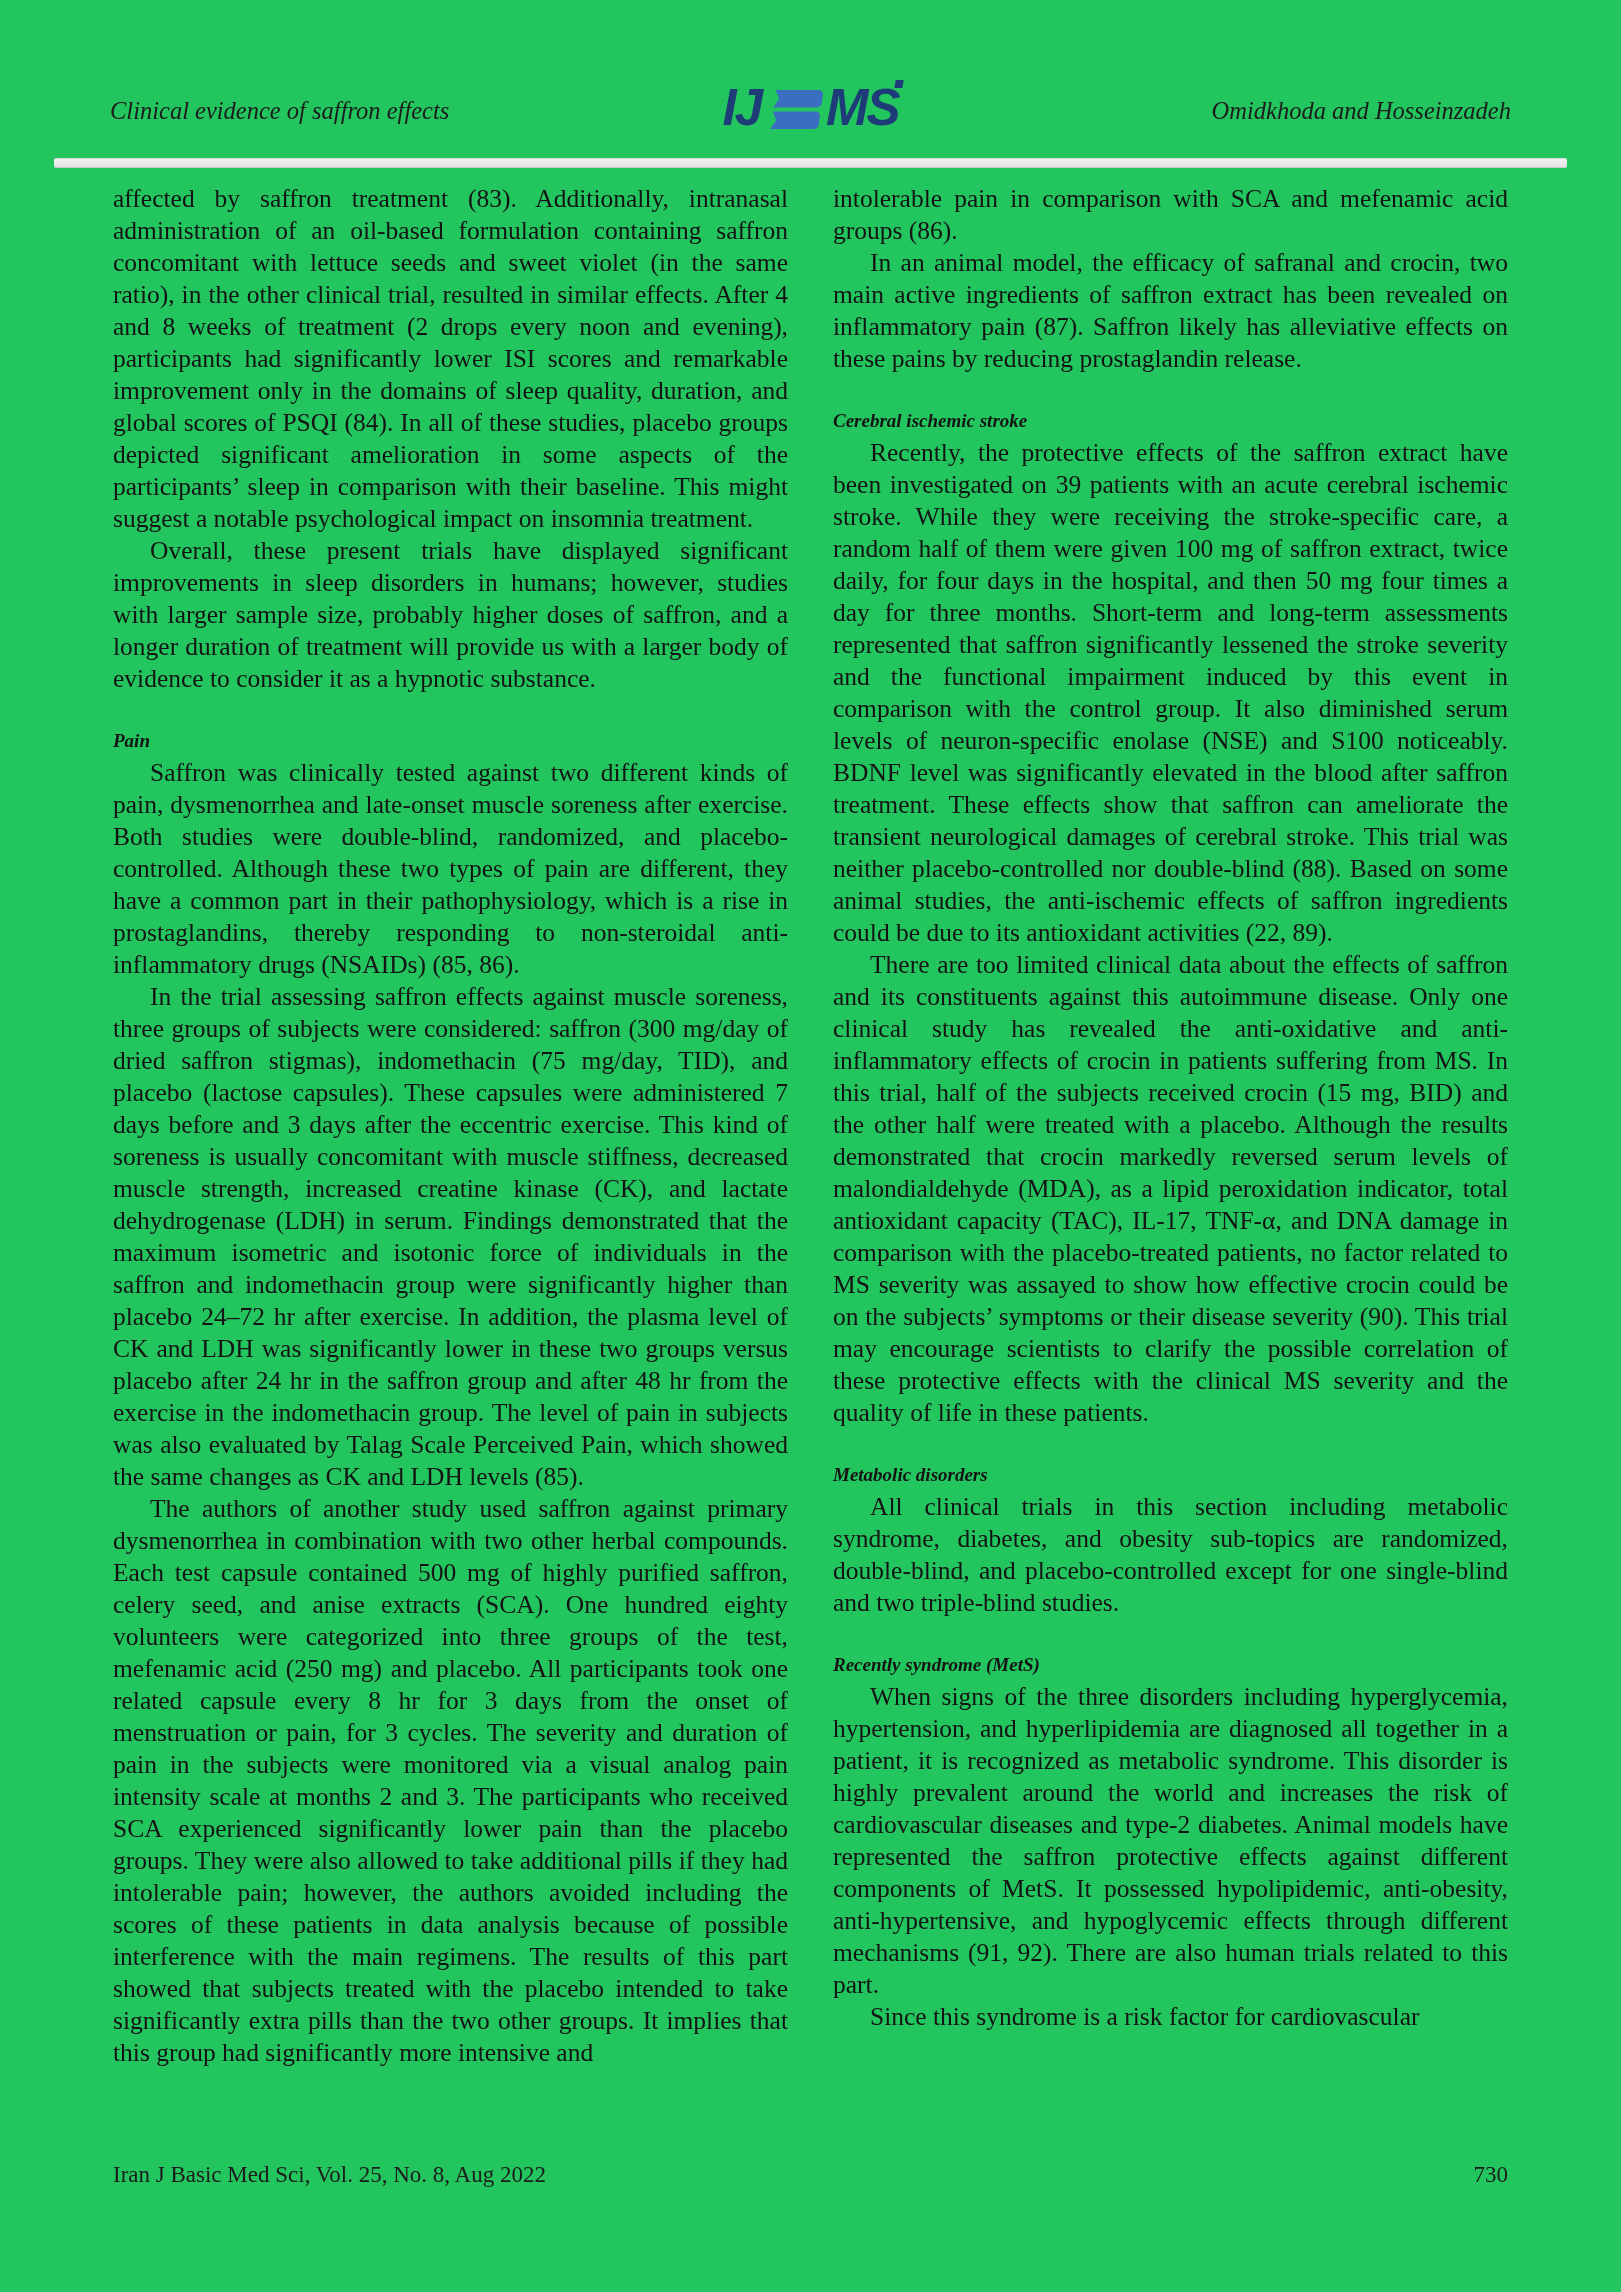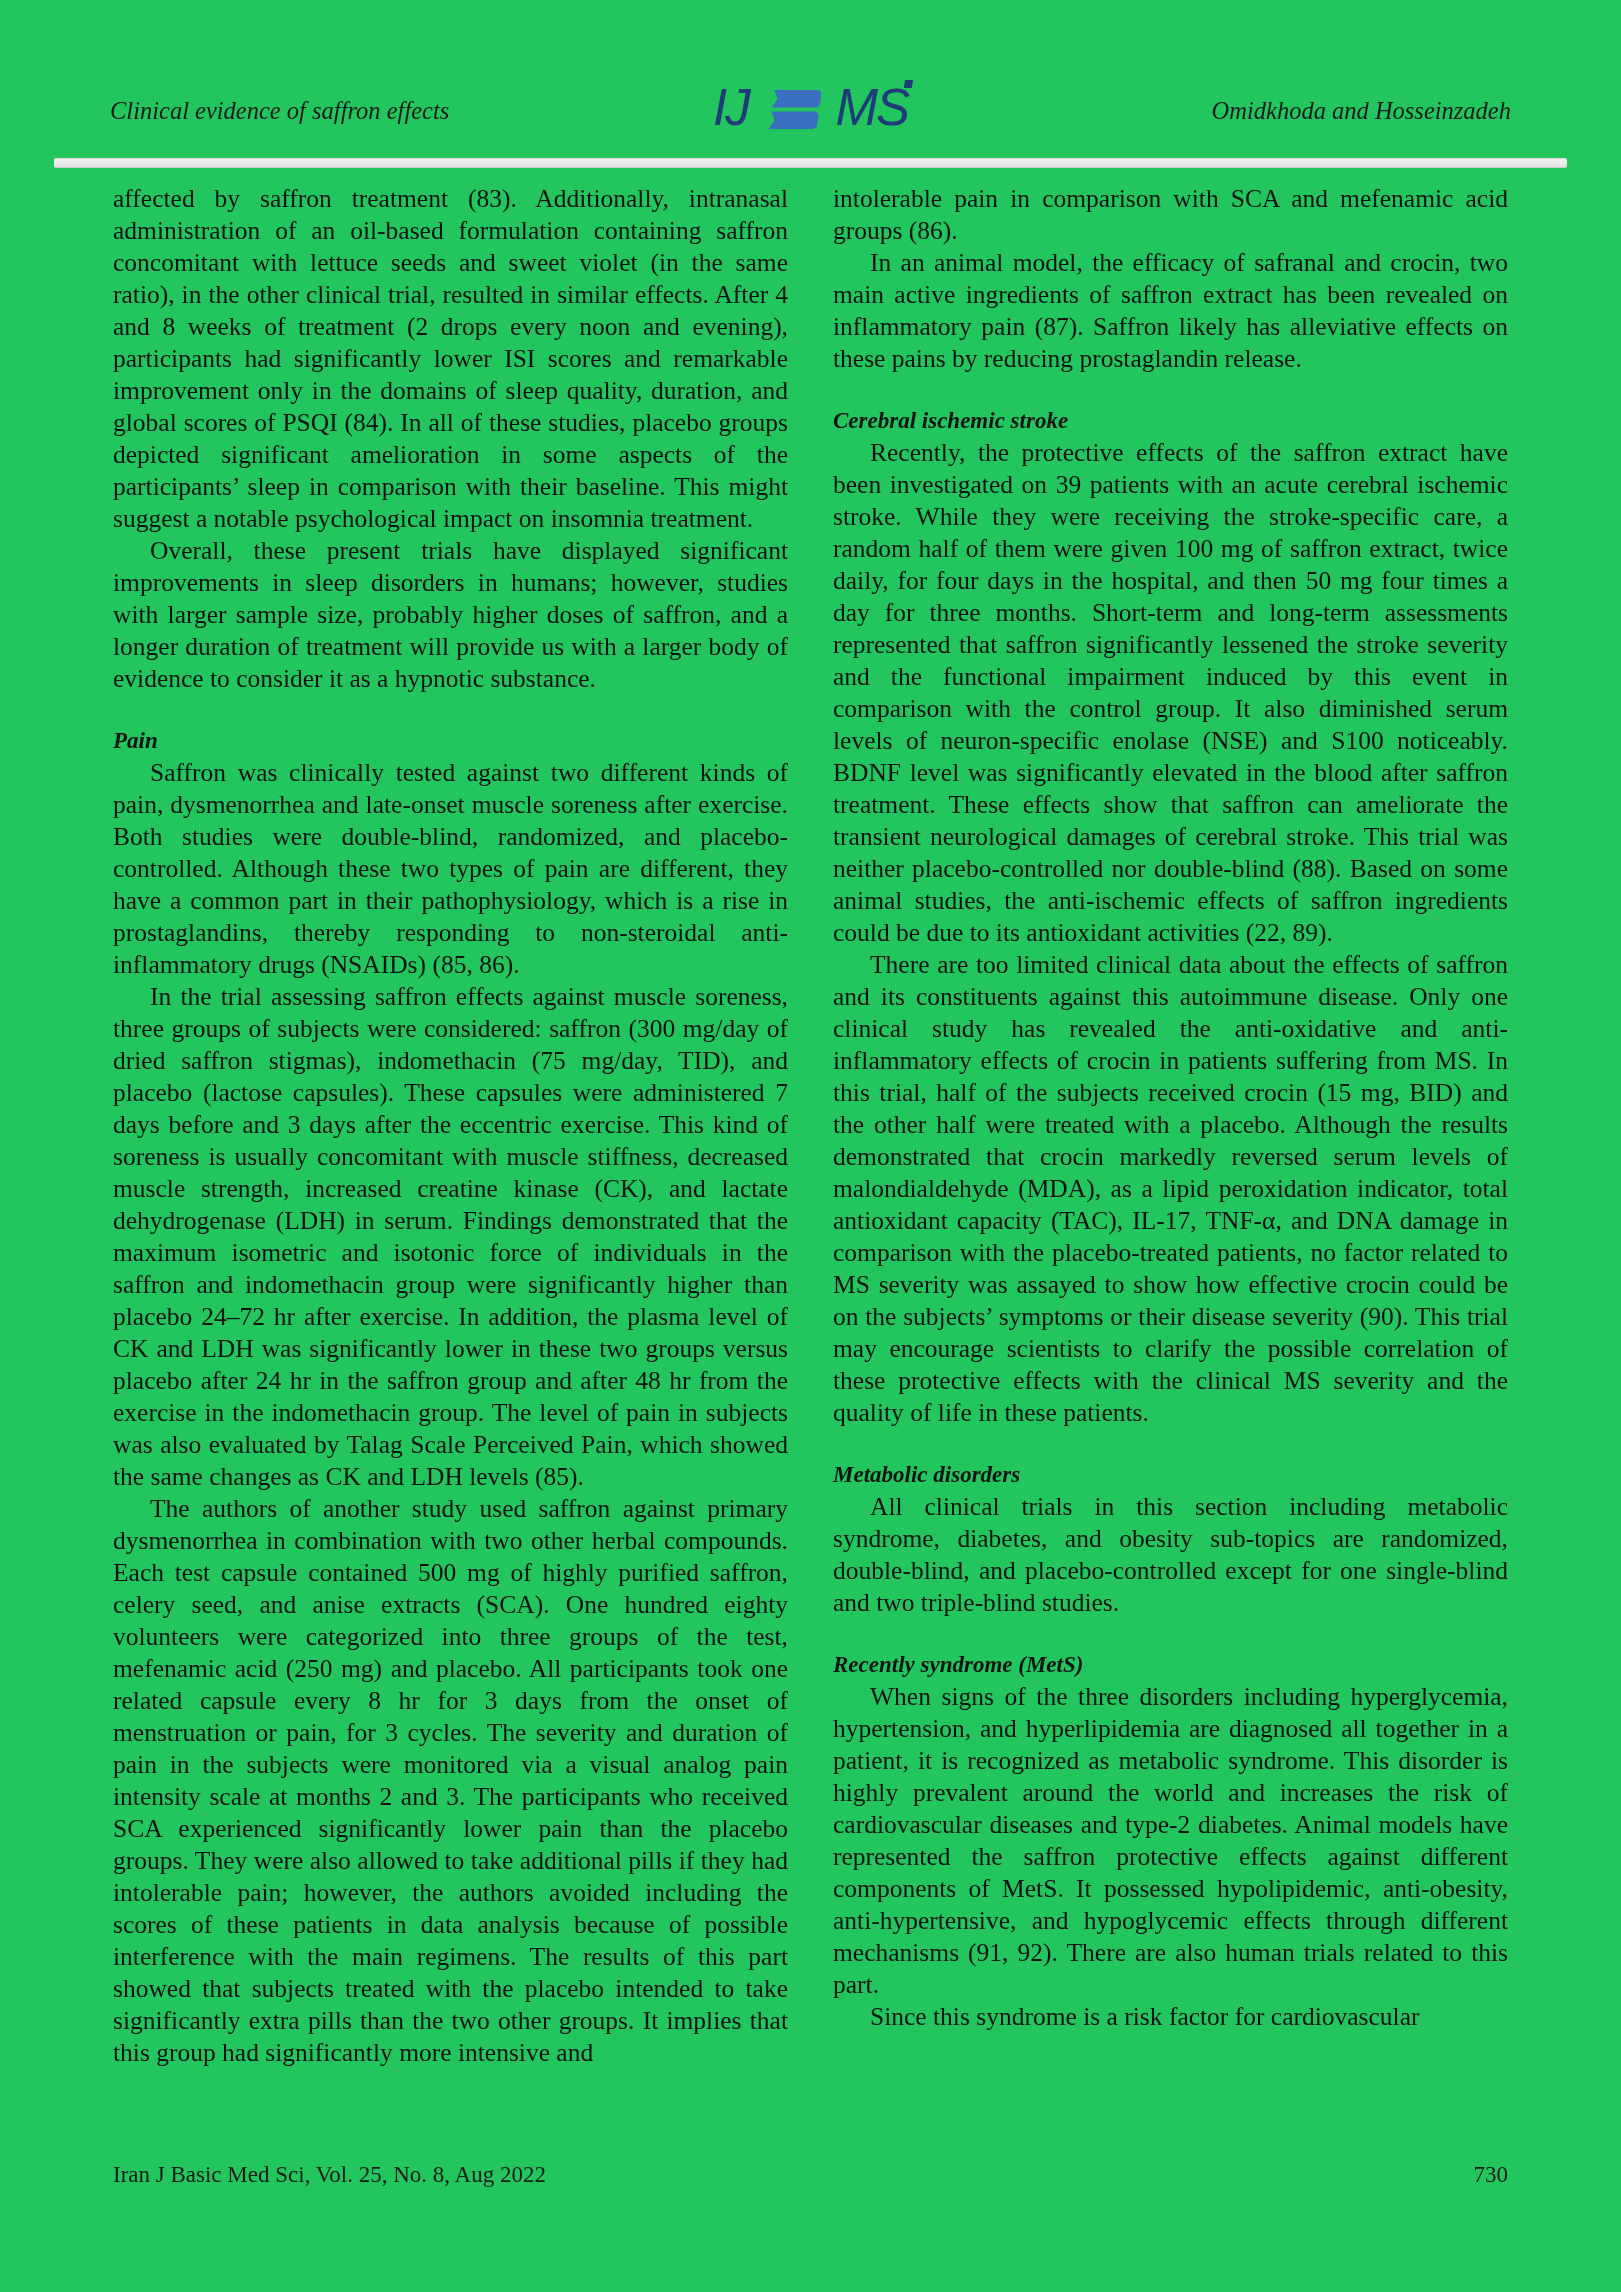--- a/index.html
+++ b/index.html
@@ -13,23 +13,23 @@
     overflow:hidden;
   }
   
   .header {
     position:absolute; top:96px; left:110px; right:110px;
     display:flex; justify-content:space-between; align-items:flex-start;
     font-style:italic; font-size:24.5px; line-height:29px; color:#1c1c1c;
   }
   .logo {
     position:absolute; left:50%; top:-13.7px; transform:translateX(-50%);
-    display:flex; align-items:flex-start; gap:12px;
+    display:flex; align-items:flex-start; gap:1px;
     font-family:"Liberation Sans", sans-serif;
-    font-weight:normal; font-style:italic;
+    font-weight:bold; font-style:italic;
     font-size:51px; letter-spacing:-2px; color:#1e3c78;
     line-height:51px;
   }
   .logo .book { margin:5.9px 2px 0 3.9px; }
   .logo .ms-wrap { position:relative; }
   .logo .s-dot {
     position:absolute; top:-2px; right:-3.9px;
     width:7.8px; height:7.8px; background:#1e3c78;
     transform:skewX(-10deg);
   }
@@ -46,21 +46,21 @@
   }
   .col {
     flex:1 1 0; min-width:0;
     text-align:justify;
     font-size:25.5px; line-height:32px;
   }
   p.paragraph { margin:0; }
   p.indent { text-indent:37px; }
   h3.heading {
     margin:30px 0 0 0;
-    font-size:23px; line-height:32px;
+    font-size:19px; line-height:32px;
     font-weight:bold; font-style:italic; text-align:left;
   }
   
   .footer {
     position:absolute; top:2162px; left:113px; right:113px;
     display:flex; justify-content:space-between; align-items:baseline;
     font-size:23px; color:#1c1c1c;
   }
 </style>
 </head>

